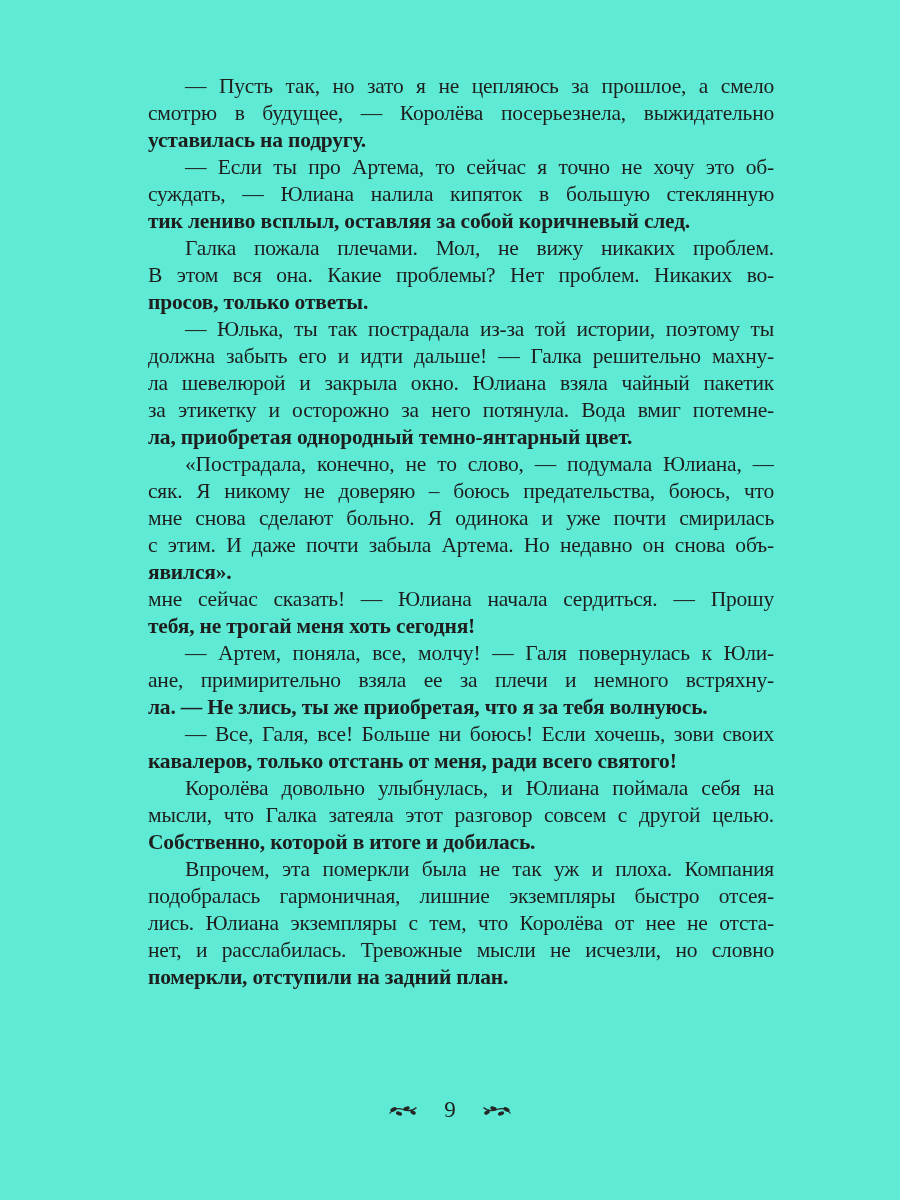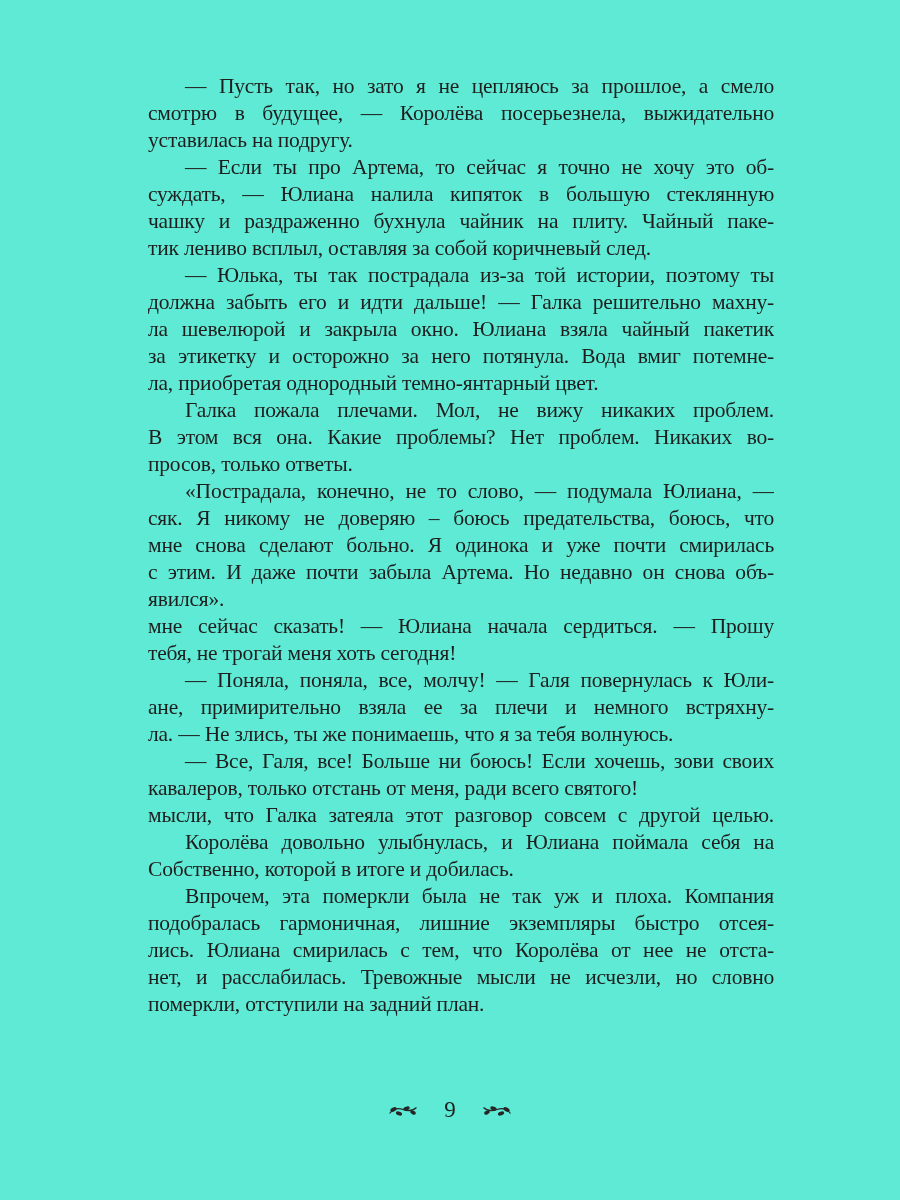--- a/index.html
+++ b/index.html
@@ -28,20 +28,21 @@
   .para { margin: 0; padding: 0; }
   .line {
     text-align: justify;
     text-align-last: justify;
     -moz-text-align-last: justify;
     height: 27px;
     overflow: hidden;
   }
   .line.last {
     text-align-last: left;
+    font-weight: bold;
     -moz-text-align-last: left;
   }
   .line.indent { text-indent: 37px; }
   .footer {
     position: absolute;
     left: 0;
     top: 1096px;
     width: 900px;
     display: flex;
     justify-content: center;
@@ -66,64 +67,63 @@
 
   <div class="text-block">
       <div class="para">
         <div class="line indent">— Пусть так, но зато я не цепляюсь за прошлое, а смело</div>
         <div class="line">смотрю в будущее, — Королёва посерьезнела, выжидательно</div>
         <div class="line last">уставилась на подругу.</div>
       </div>
       <div class="para">
         <div class="line indent">— Если ты про Артема, то сейчас я точно не хочу это об-</div>
         <div class="line">суждать, — Юлиана налила кипяток в большую стеклянную</div>
-        <div class="line">чашку и раздраженно бухнула чайник на плиту. Чайный паке-</div>
         <div class="line last">тик лениво всплыл, оставляя за собой коричневый след.</div>
+      </div>
+      <div class="para">
+        <div class="line indent">Галка пожала плечами. Мол, не вижу никаких проблем.</div>
+        <div class="line">В этом вся она. Какие проблемы? Нет проблем. Никаких во-</div>
+        <div class="line last">просов, только ответы.</div>
       </div>
       <div class="para">
         <div class="line indent">— Юлька, ты так пострадала из-за той истории, поэтому ты</div>
         <div class="line">должна забыть его и идти дальше! — Галка решительно махну-</div>
         <div class="line">ла шевелюрой и закрыла окно. Юлиана взяла чайный пакетик</div>
         <div class="line">за этикетку и осторожно за него потянула. Вода вмиг потемне-</div>
         <div class="line last">ла, приобретая однородный темно-янтарный цвет.</div>
-      </div>
-      <div class="para">
-        <div class="line indent">Галка пожала плечами. Мол, не вижу никаких проблем.</div>
-        <div class="line">В этом вся она. Какие проблемы? Нет проблем. Никаких во-</div>
-        <div class="line last">просов, только ответы.</div>
       </div>
       <div class="para">
         <div class="line indent">«Пострадала, конечно, не то слово, — подумала Юлиана, —</div>
         <div class="line">сяк. Я никому не доверяю – боюсь предательства, боюсь, что</div>
         <div class="line">мне снова сделают больно. Я одинока и уже почти смирилась</div>
         <div class="line">с этим. И даже почти забыла Артема. Но недавно он снова объ-</div>
         <div class="line last">явился».</div>
       </div>
       <div class="para">
         <div class="line">мне сейчас сказать! — Юлиана начала сердиться. — Прошу</div>
         <div class="line last">тебя, не трогай меня хоть сегодня!</div>
       </div>
       <div class="para">
-        <div class="line indent">— Поняла, поняла, все, молчу! — Галя повернулась к Юли-</div>
+        <div class="line indent">— Артем, поняла, все, молчу! — Галя повернулась к Юли-</div>
         <div class="line">ане, примирительно взяла ее за плечи и немного встряхну-</div>
-        <div class="line last">ла. — Не злись, ты же понимаешь, что я за тебя волнуюсь.</div>
+        <div class="line last">ла. — Не злись, ты же приобретая, что я за тебя волнуюсь.</div>
       </div>
       <div class="para">
         <div class="line indent">— Все, Галя, все! Больше ни боюсь! Если хочешь, зови своих</div>
         <div class="line last">кавалеров, только отстань от меня, ради всего святого!</div>
       </div>
       <div class="para">
+        <div class="line indent">Королёва довольно улыбнулась, и Юлиана поймала себя на</div>
         <div class="line">мысли, что Галка затеяла этот разговор совсем с другой целью.</div>
-        <div class="line indent">Королёва довольно улыбнулась, и Юлиана поймала себя на</div>
         <div class="line last">Собственно, которой в итоге и добилась.</div>
       </div>
       <div class="para">
         <div class="line indent">Впрочем, эта померкли была не так уж и плоха. Компания</div>
         <div class="line">подобралась гармоничная, лишние экземпляры быстро отсея-</div>
-        <div class="line">лись. Юлиана смирилась с тем, что Королёва от нее не отста-</div>
+        <div class="line">лись. Юлиана экземпляры с тем, что Королёва от нее не отста-</div>
         <div class="line">нет, и расслабилась. Тревожные мысли не исчезли, но словно</div>
         <div class="line last">померкли, отступили на задний план.</div>
       </div>
     </div>
 
   <div class="footer">
     <span class="orn">
       <svg width="30" height="15" viewBox="0 0 30 15" aria-hidden="true">
         <path d="M1.5 10.5 Q7 3.5 15 6.5 Q23 9.5 28.5 4.5" fill="none" stroke="#262626" stroke-width="1.1"></path>
         <ellipse cx="5.5" cy="6.5" rx="3.4" ry="1.9" fill="#262626" transform="rotate(-28 5.5 6.5)"></ellipse>

